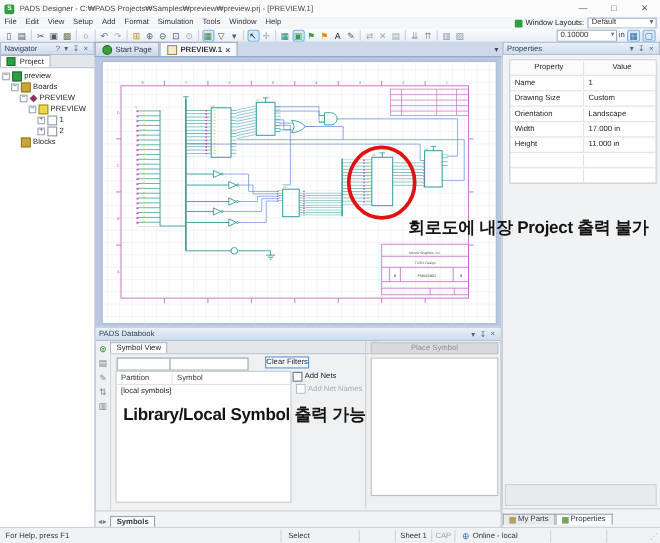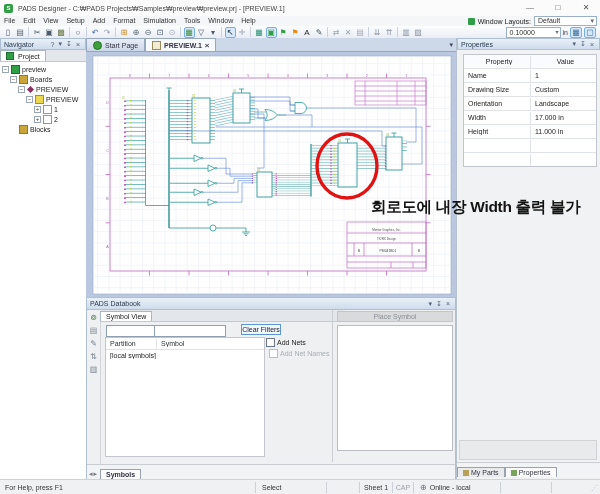--- a/index.html
+++ b/index.html
@@ -542,15 +542,16 @@
       <span style="color:#3a6fb0;font-size:8px;">⊕</span>
       <span>Online - local</span>
     </div>
     <div class="ssep"></div>
       <div style="width:50px;"></div>
       <div class="ssep"></div>
       <div style="flex:1;"></div>
     <div style="color:#aab;padding-right:2px;">⋰</div>
   </div>
 
-  <div class="note" style="left:371px;top:197px;">회로도에 내장 Width 출력 불가</div>
+  <div class="note" style="left:371px;top:197px;">회로도에 내장 Project 출력 불가</div>
+  <div class="note" style="left:112px;top:367px;">Library/Local Symbol 출력 가능</div>
 
 </div>
 
 </body></html>

